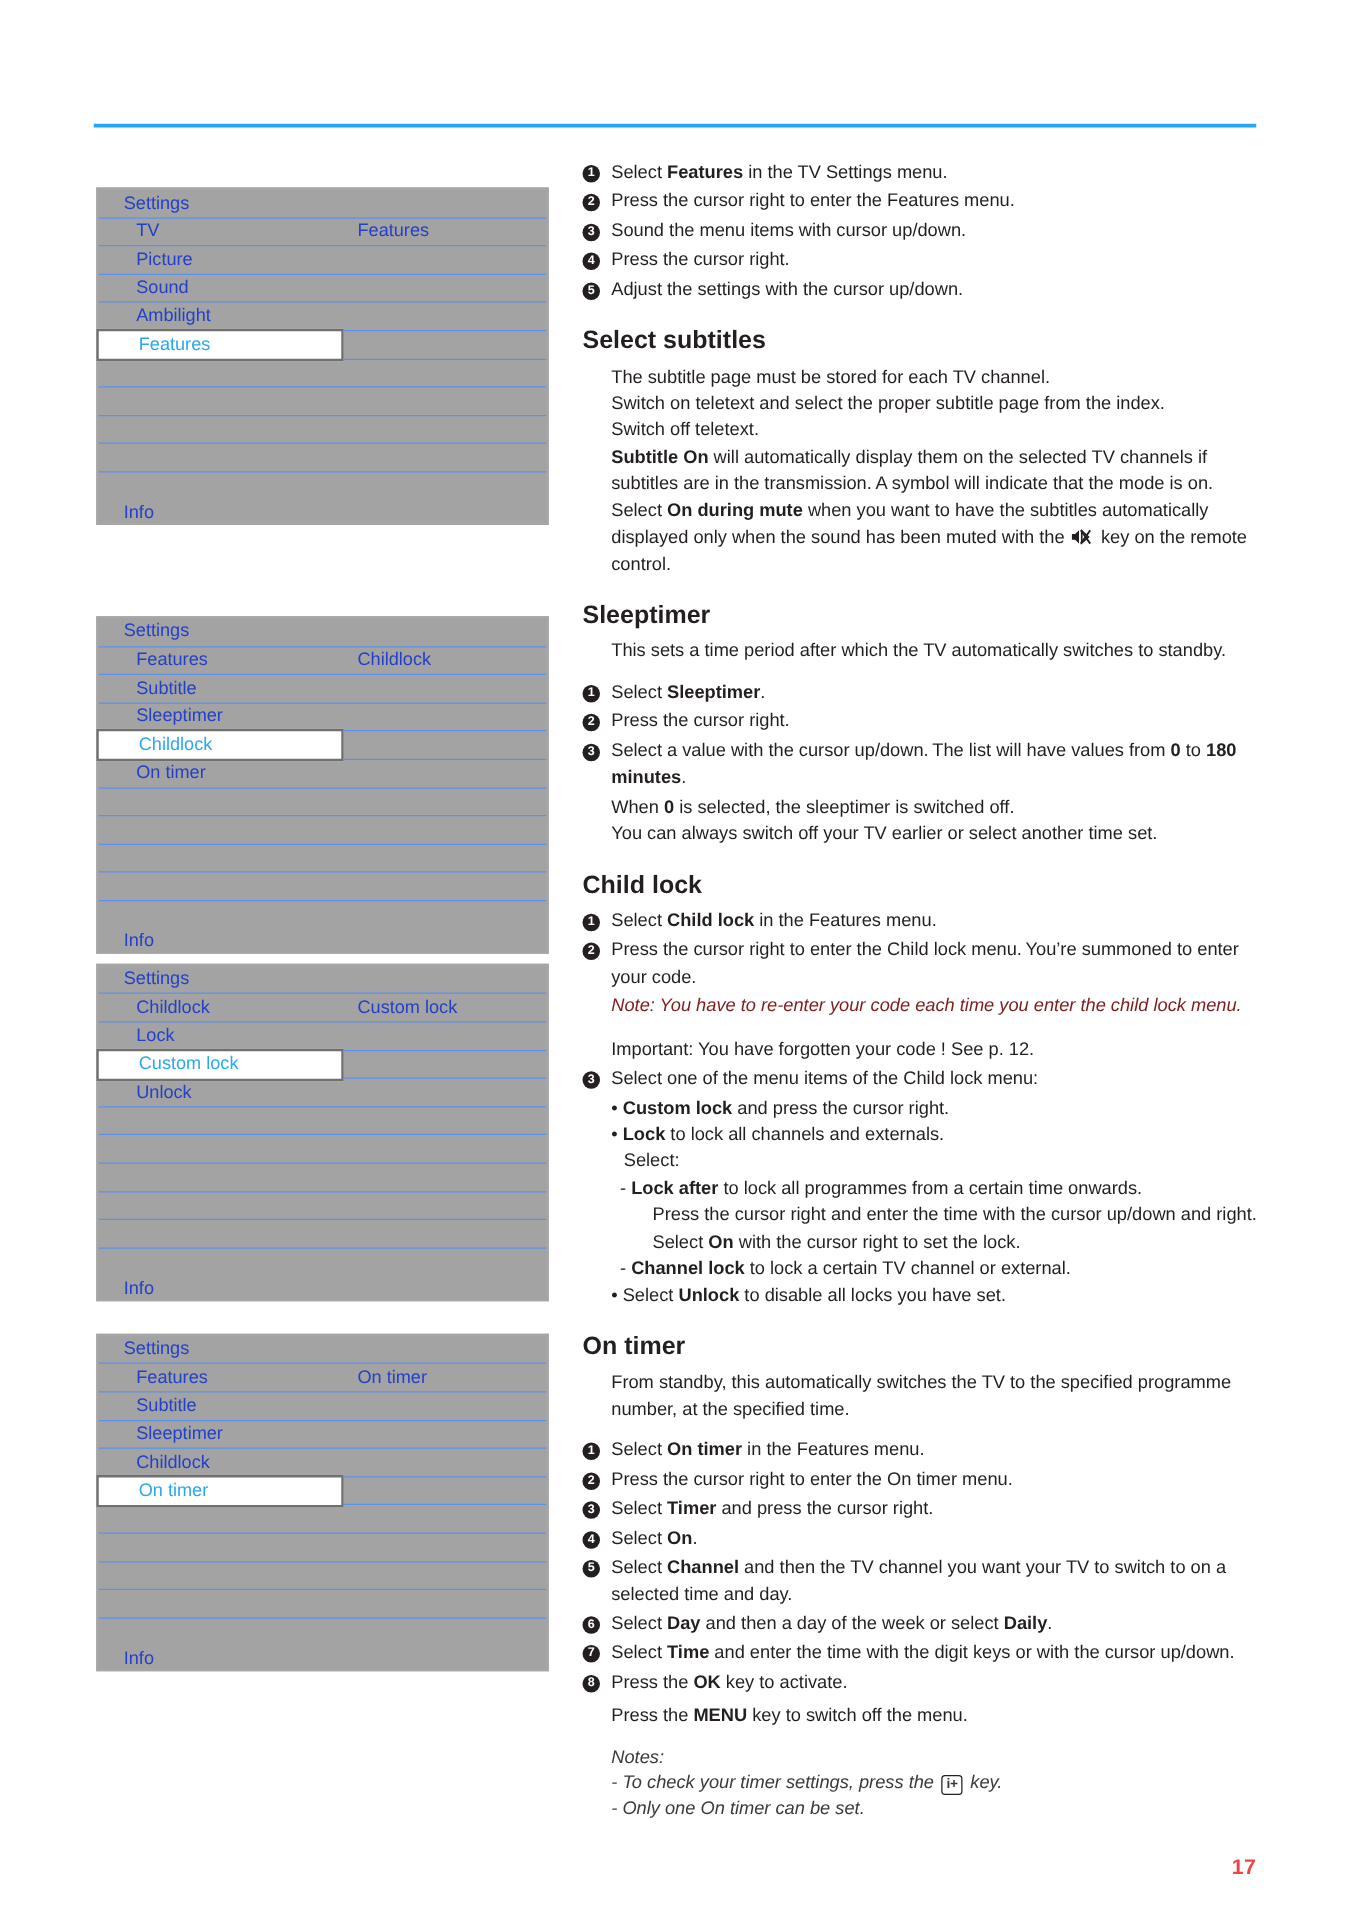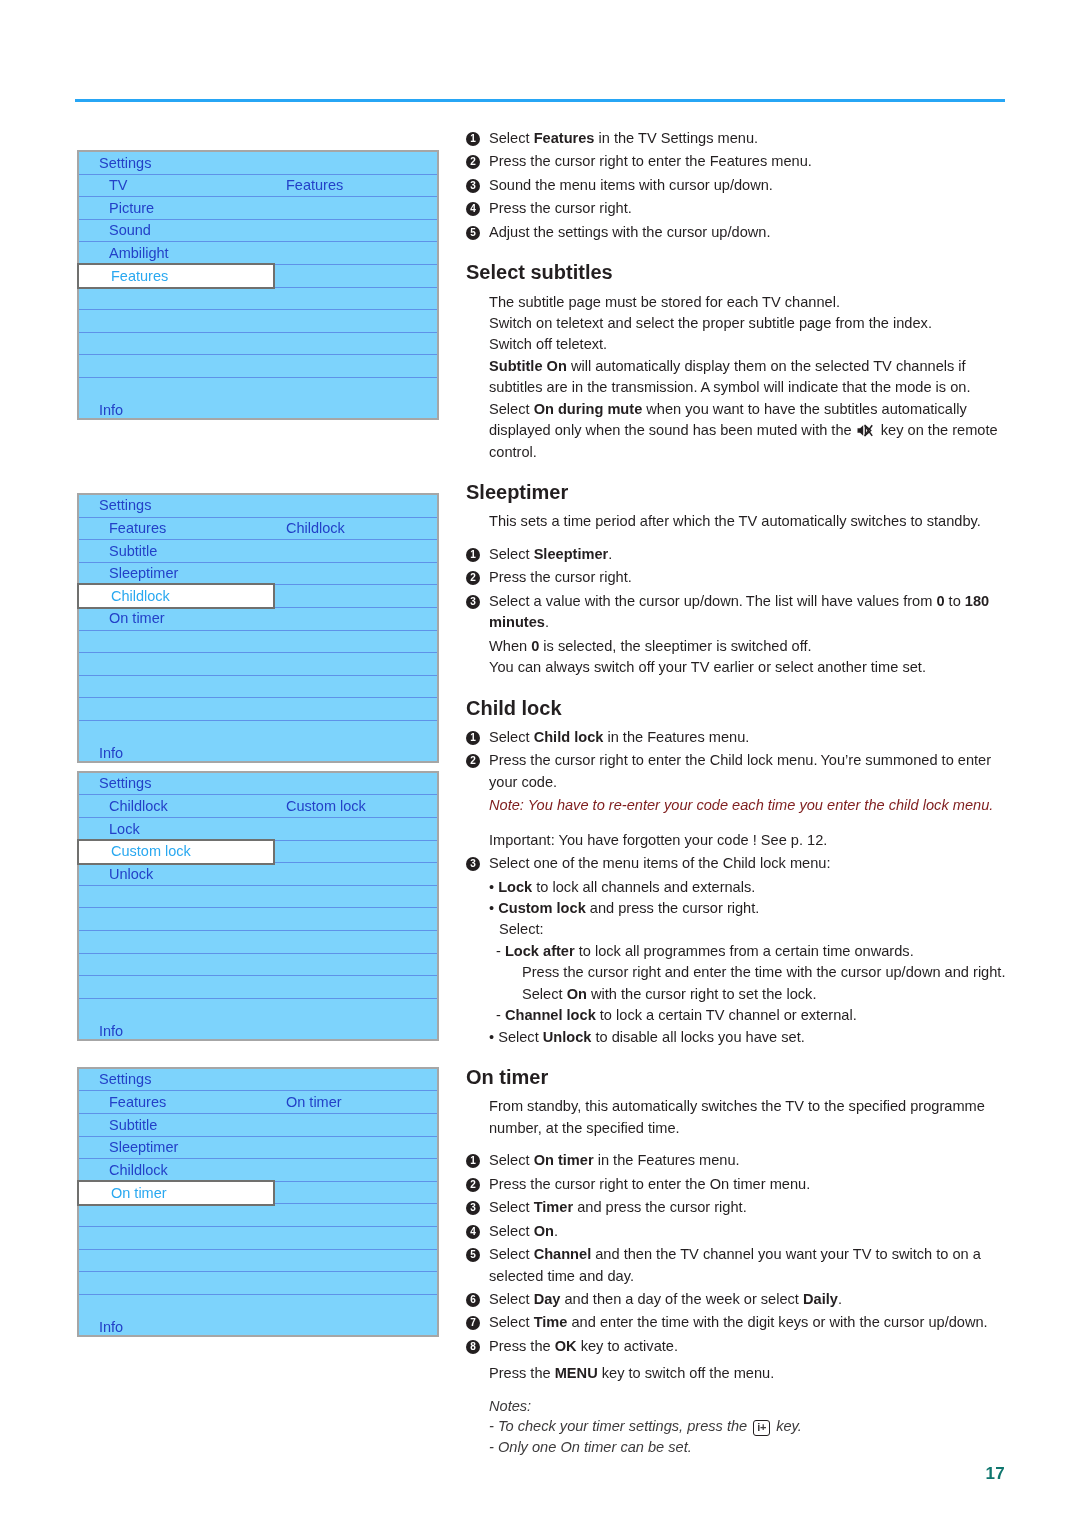--- a/index.html
+++ b/index.html
@@ -20,37 +20,37 @@
 
   .top-rule {
     position: absolute;
     left: 75px; top: 99px;
     width: 930px; height: 3px;
     background: #27a6f5;
   }
 
   .page-number {
     position: absolute;
-    right: 75px; bottom: 44px;
+    right: 75px; bottom: 24px;
     font-size: 17px;
     font-weight: bold;
-    color: #0f766e;
+    color: #ef4444;
     letter-spacing: .3px;
   }
 
   
   .left-col {
     position: absolute;
     left: 77px; top: 150px;
     width: 362px;
   }
 
   .osd {
     border: 2px solid #a6a6a6;
-    background: #7dd3fc;
+    background: #a3a3a3;
     margin-bottom: 0;
     position: relative;
   }
 
   .osd-row {
     height: 22.6px;
     border-bottom: 1.6px solid #5e92e8;
     position: relative;
     display: flex;
     align-items: center;
@@ -395,22 +395,22 @@
       <span class="num">2</span>
       <span class="step-txt">Press the cursor right to enter the Child lock menu. You’re summoned to enter your code.</span>
     </div>
     <div class="note">Note: You have to re-enter your code each time you enter the child lock menu.</div>
     <div class="para" style="margin-top:13px">Important: You have forgotten your code ! See p. 12.</div>
     <div class="step" style="margin-top:2px">
       <span class="num">3</span>
       <span class="step-txt">Select one of the menu items of the Child lock menu:</span>
     </div>
     <div class="bullets">
+      <div class="b-l1">• <b>Custom lock</b> and press the cursor right.</div>
       <div class="b-l1">• <b>Lock</b> to lock all channels and externals.</div>
-      <div class="b-l1">• <b>Custom lock</b> and press the cursor right.</div>
       <div class="b-l3" style="padding-left:10px">Select:</div>
       <div class="b-l2">- <b>Lock after</b> to lock all programmes from a certain time onwards.</div>
       <div class="b-l3">Press the cursor right and enter the time with the cursor up/down and right. Select <b>On</b> with the cursor right to set the lock.</div>
       <div class="b-l2">- <b>Channel lock</b> to lock a certain TV channel or external.</div>
       <div class="b-l1">• Select <b>Unlock</b> to disable all locks you have set.</div>
     </div>
 
     <h3 class="sub">On timer</h3>
     <div class="para p-gap">From standby, this automatically switches the TV to the specified programme number, at the specified time.</div>
     <div class="step">

